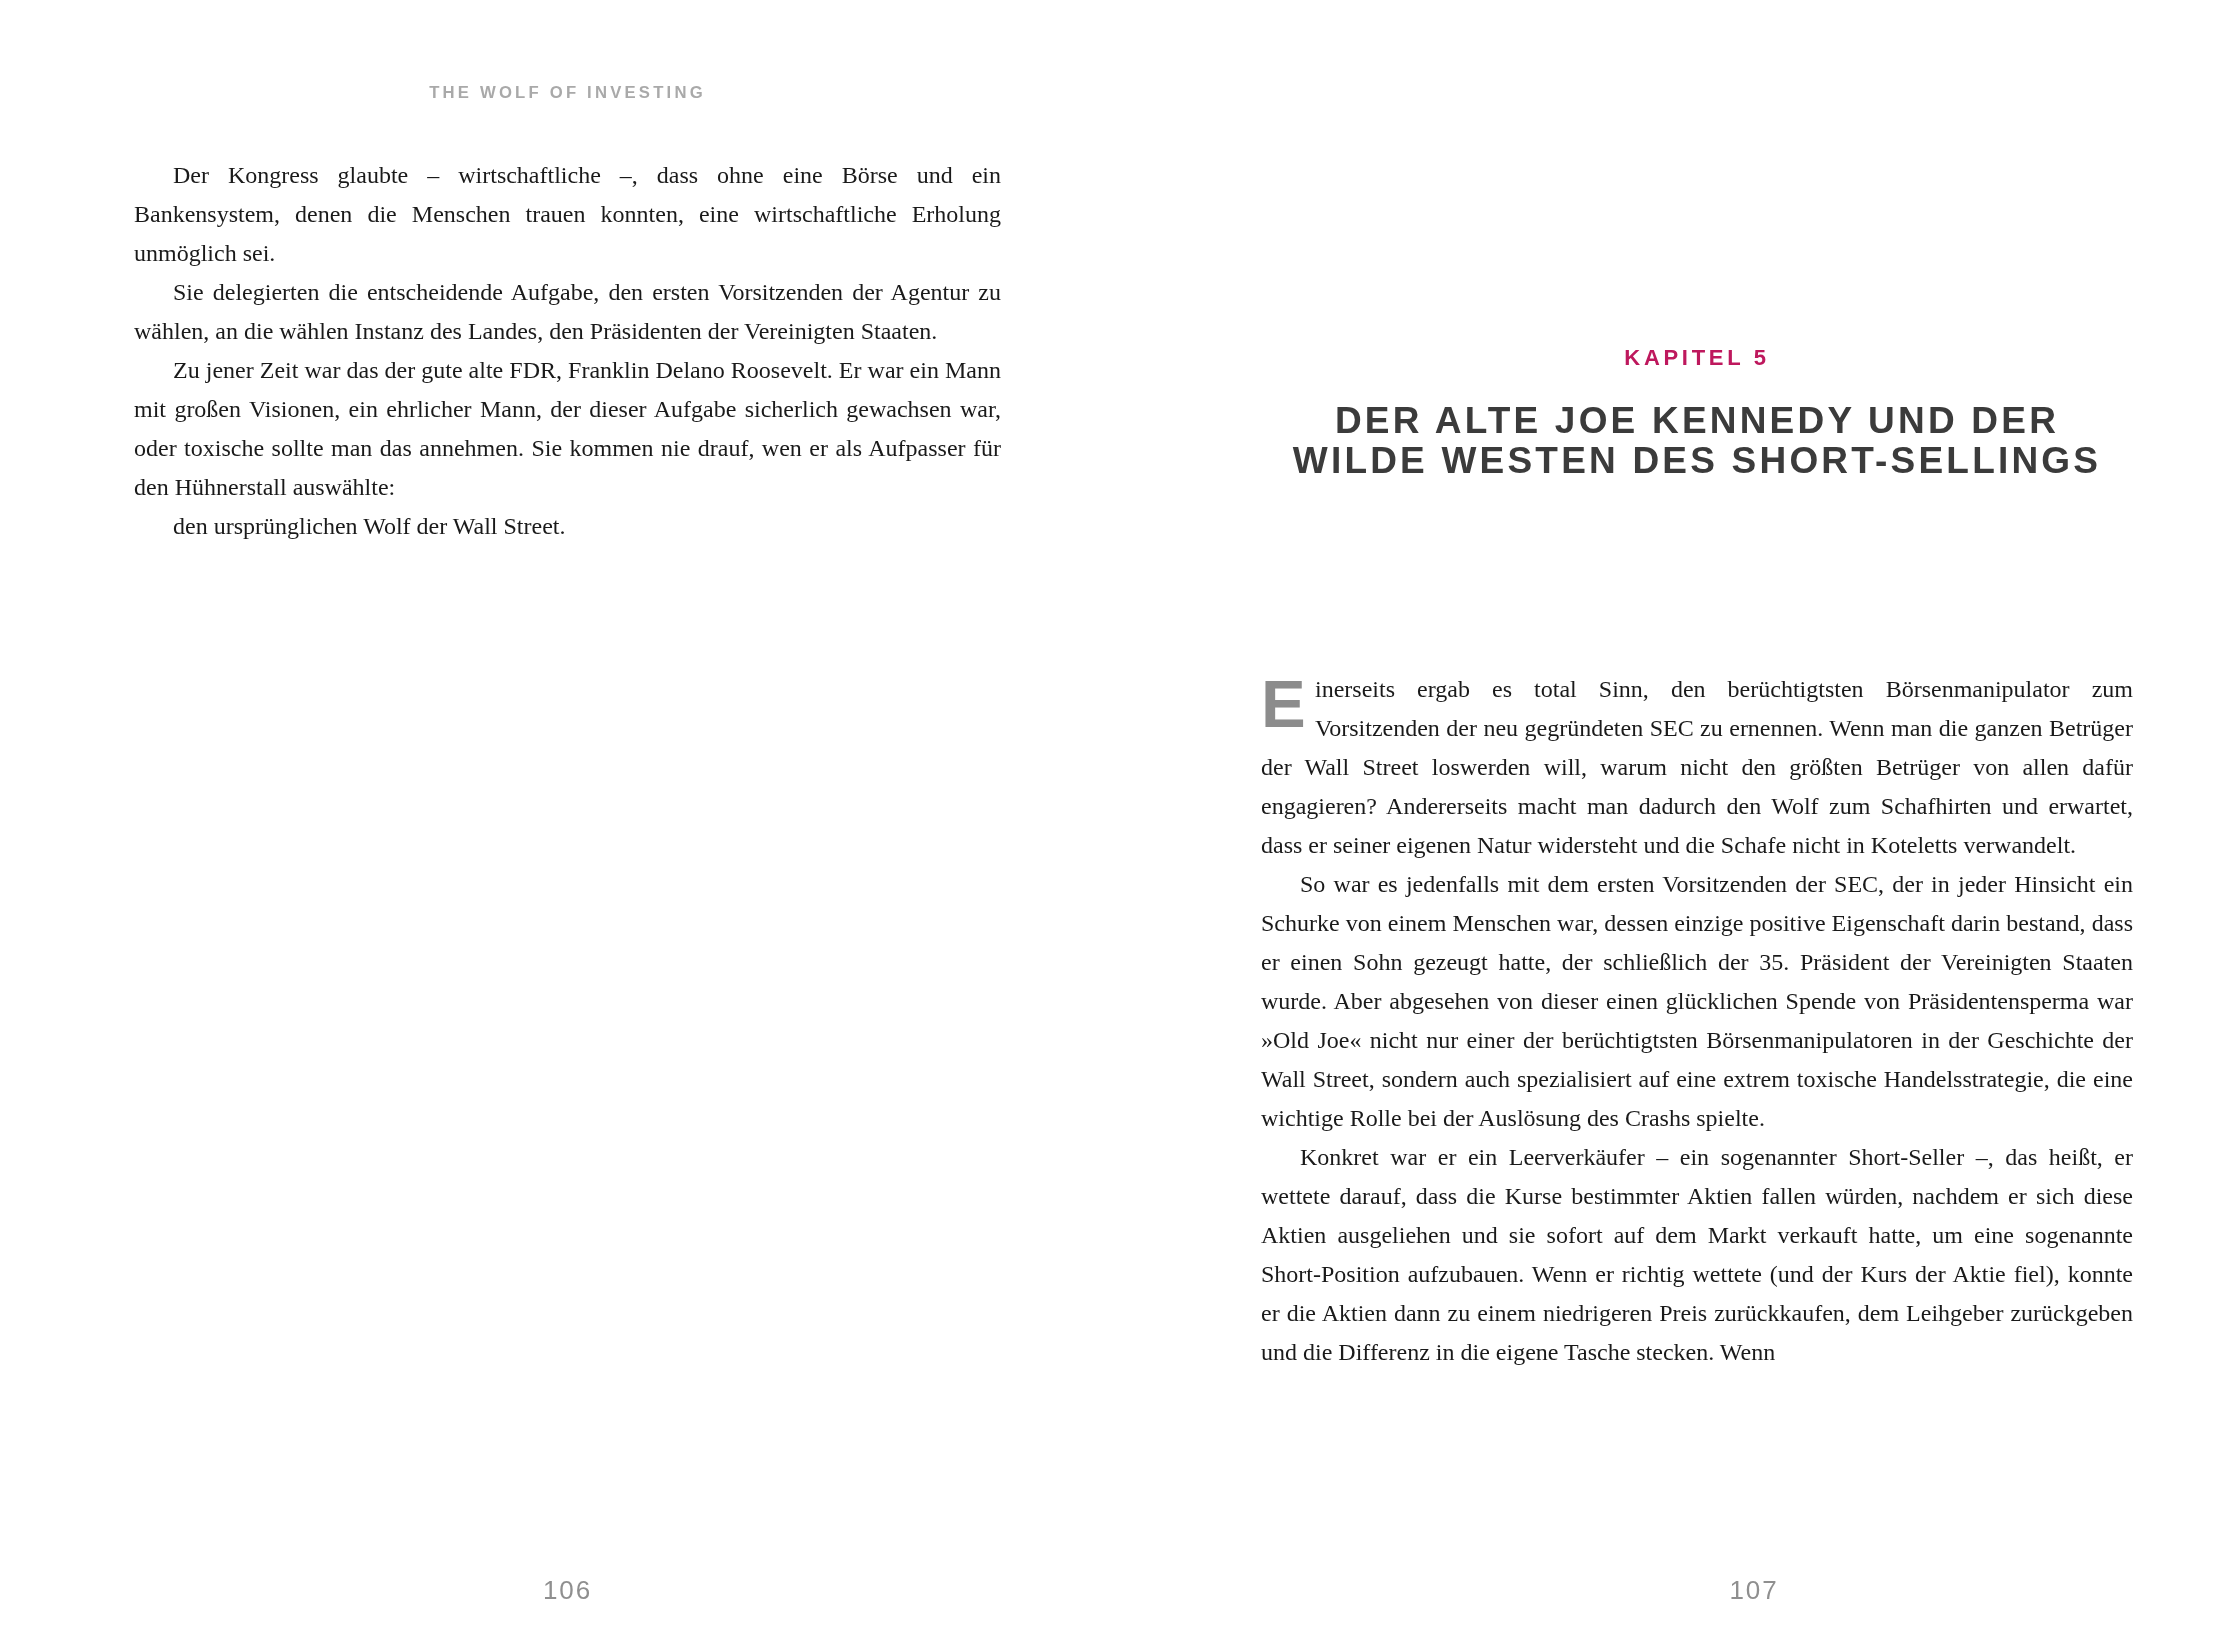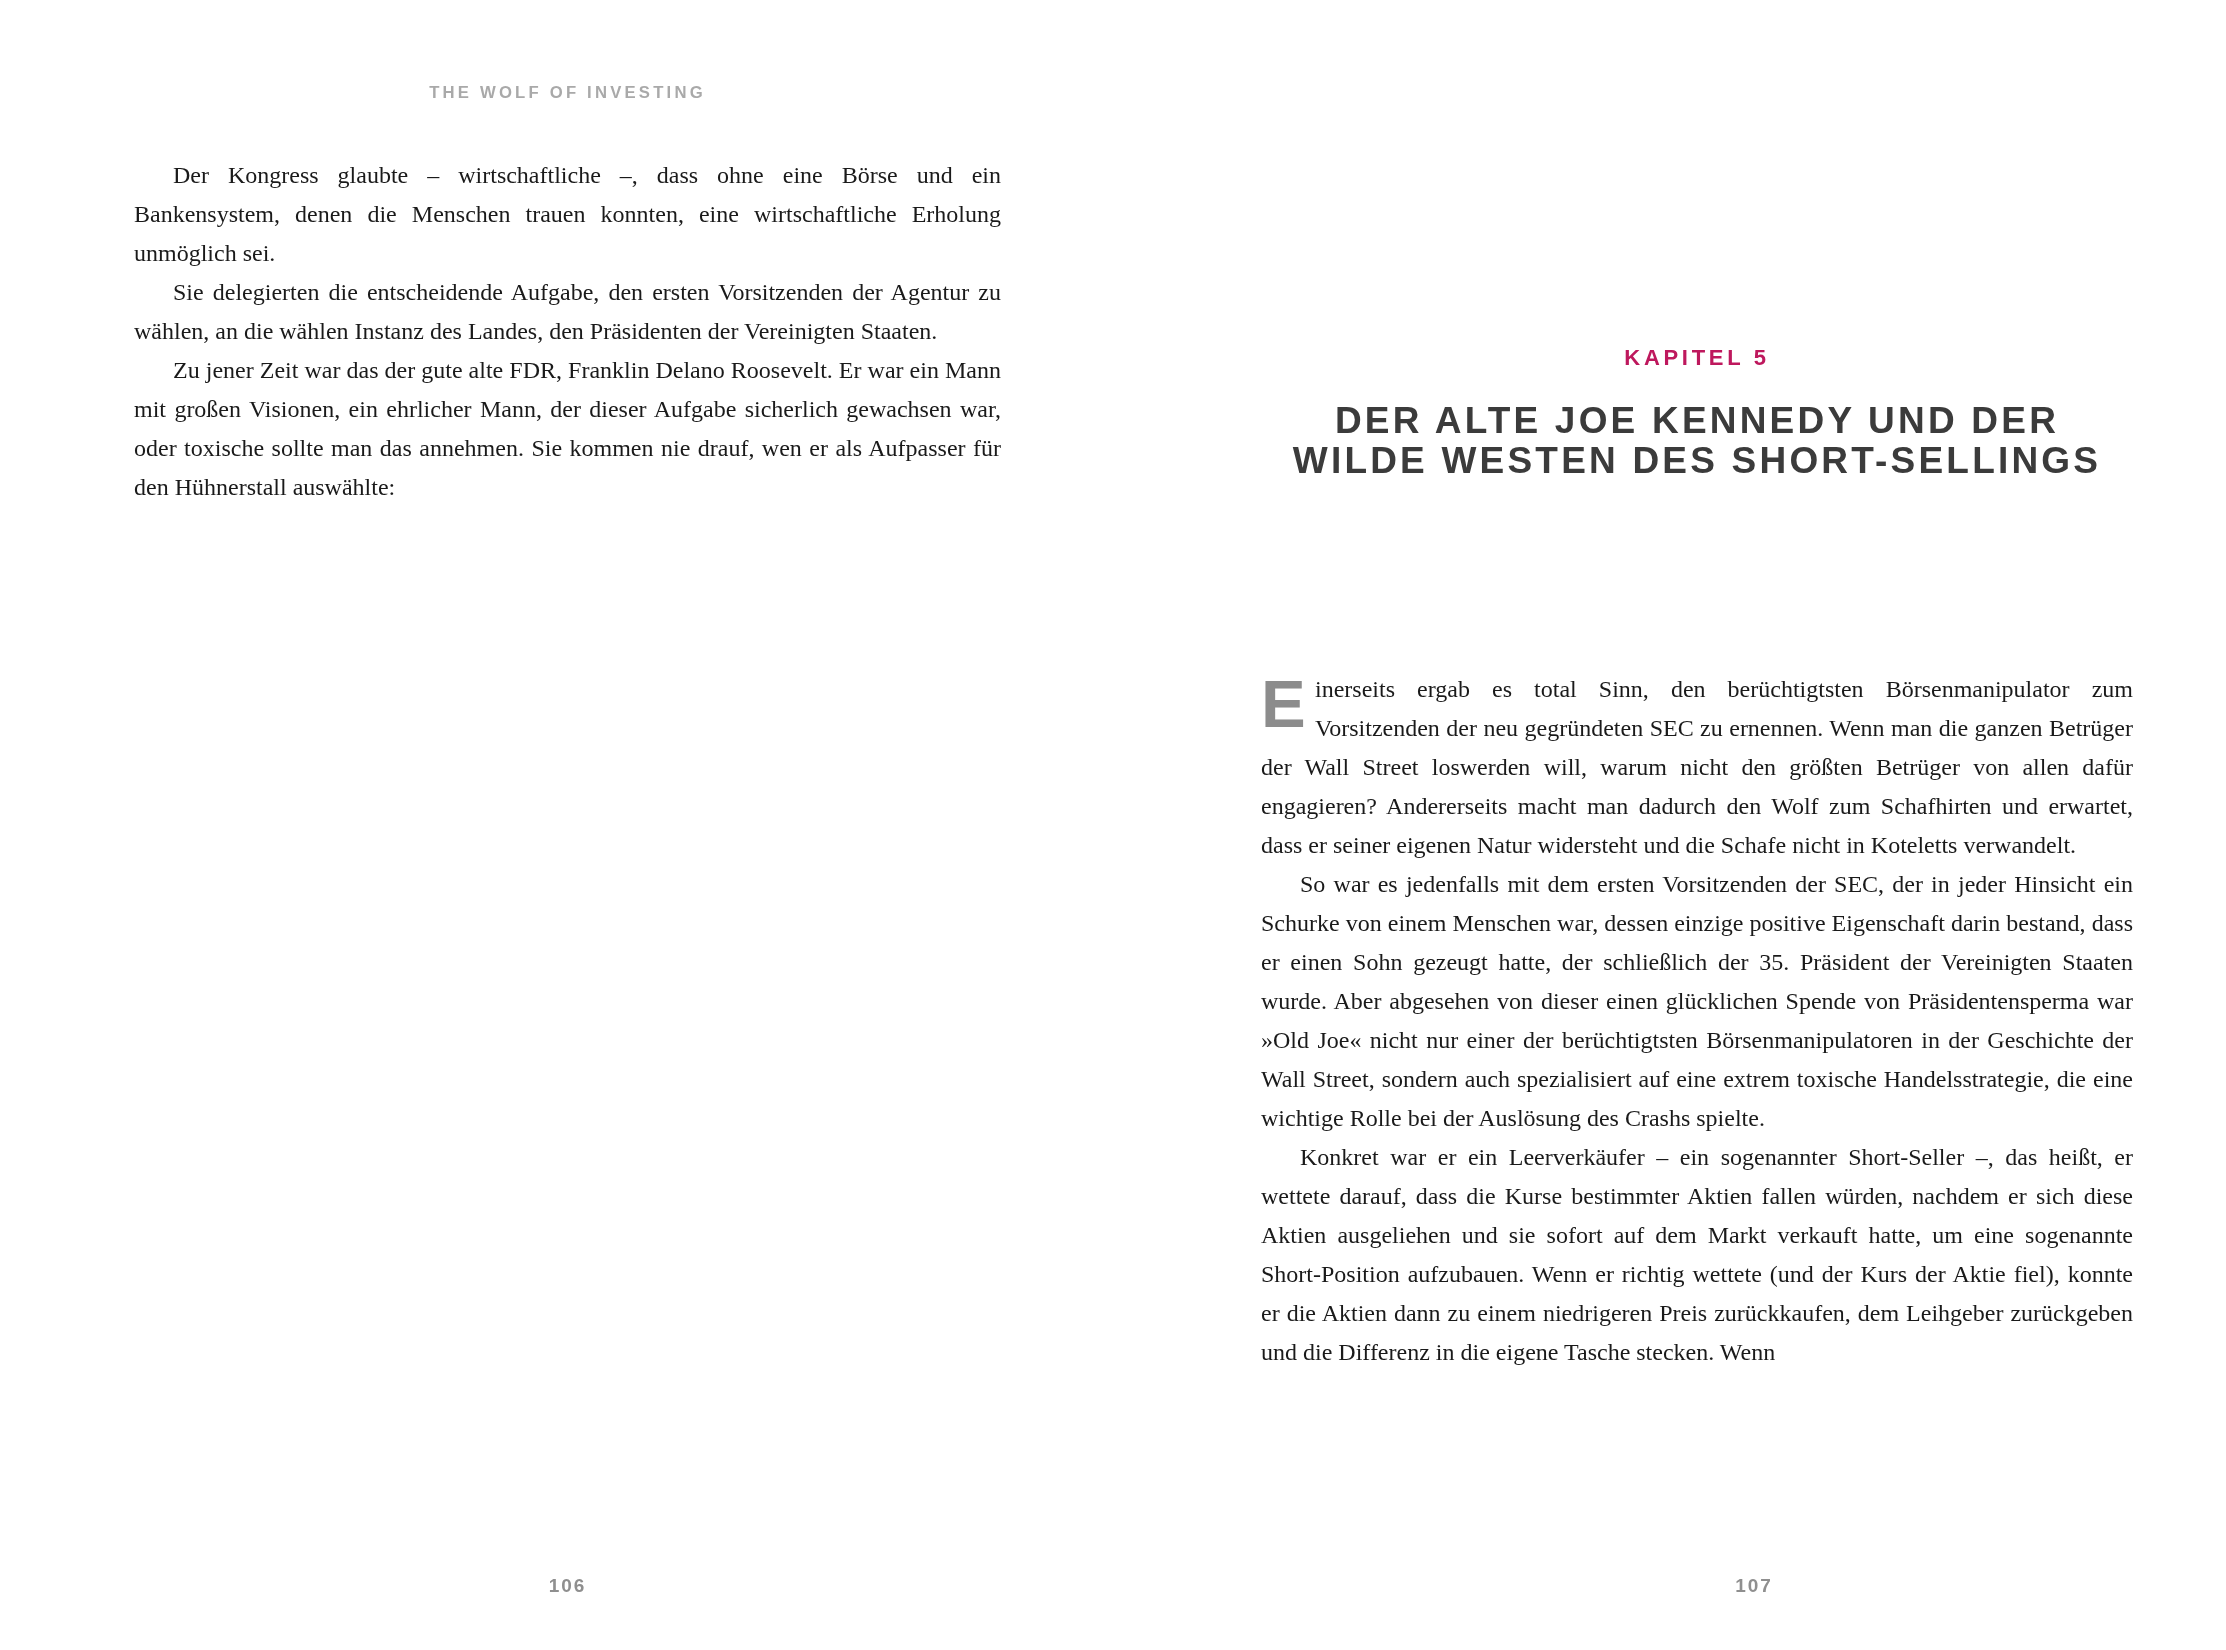--- a/index.html
+++ b/index.html
@@ -77,39 +77,40 @@
     margin-right: 9.3px;
     color: #8c8c8c;
   }
 
   
   .folio {
     position: absolute;
     top: 1575px;
     text-align: center;
     font-family: "Liberation Sans", sans-serif;
-    font-weight: 700;
-    font-size: 19px;
+    font-weight: 400;
+    font-size: 26px;
     letter-spacing: 1.9px;
     color: #8f8f8f;
   }
   .folio-left  { left: 134px;  width: 867px; }
   .folio-right { left: 1318px; width: 872px; }
 </style>
 </head>
 <body>
 
 <div class="spread">
 
   <div class="running-header">THE WOLF OF INVESTING</div>
 
   <div class="left-body">
     <p>Der Kongress glaubte – wirtschaftliche –, dass ohne eine Börse und ein Bankensystem, denen die Menschen trauen konnten, eine wirtschaftliche Erholung unmöglich sei.</p>
     <p>Sie delegierten die entscheidende Aufgabe, den ersten Vorsitzenden der Agentur zu wählen, an die wählen Instanz des Landes, den Präsidenten der Vereinigten Staaten.</p>
     <p>Zu jener Zeit war das der gute alte FDR, Franklin Delano Roosevelt. Er war ein Mann mit großen Visionen, ein ehrlicher Mann, der dieser Aufgabe sicherlich gewachsen war, oder toxische sollte man das annehmen. Sie kommen nie drauf, wen er als Aufpasser für den Hühnerstall auswählte:</p>
+    <p>den ursprünglichen Wolf der Wall Street.</p>
   </div>
 
   <div class="folio folio-left">106</div>
 
   <div class="kicker">KAPITEL 5</div>
 
   <div class="chapter-title">DER ALTE JOE KENNEDY UND DER WILDE WESTEN DES SHORT-SELLINGS</div>
 
   <div class="right-body">
     <p class="no-indent">

